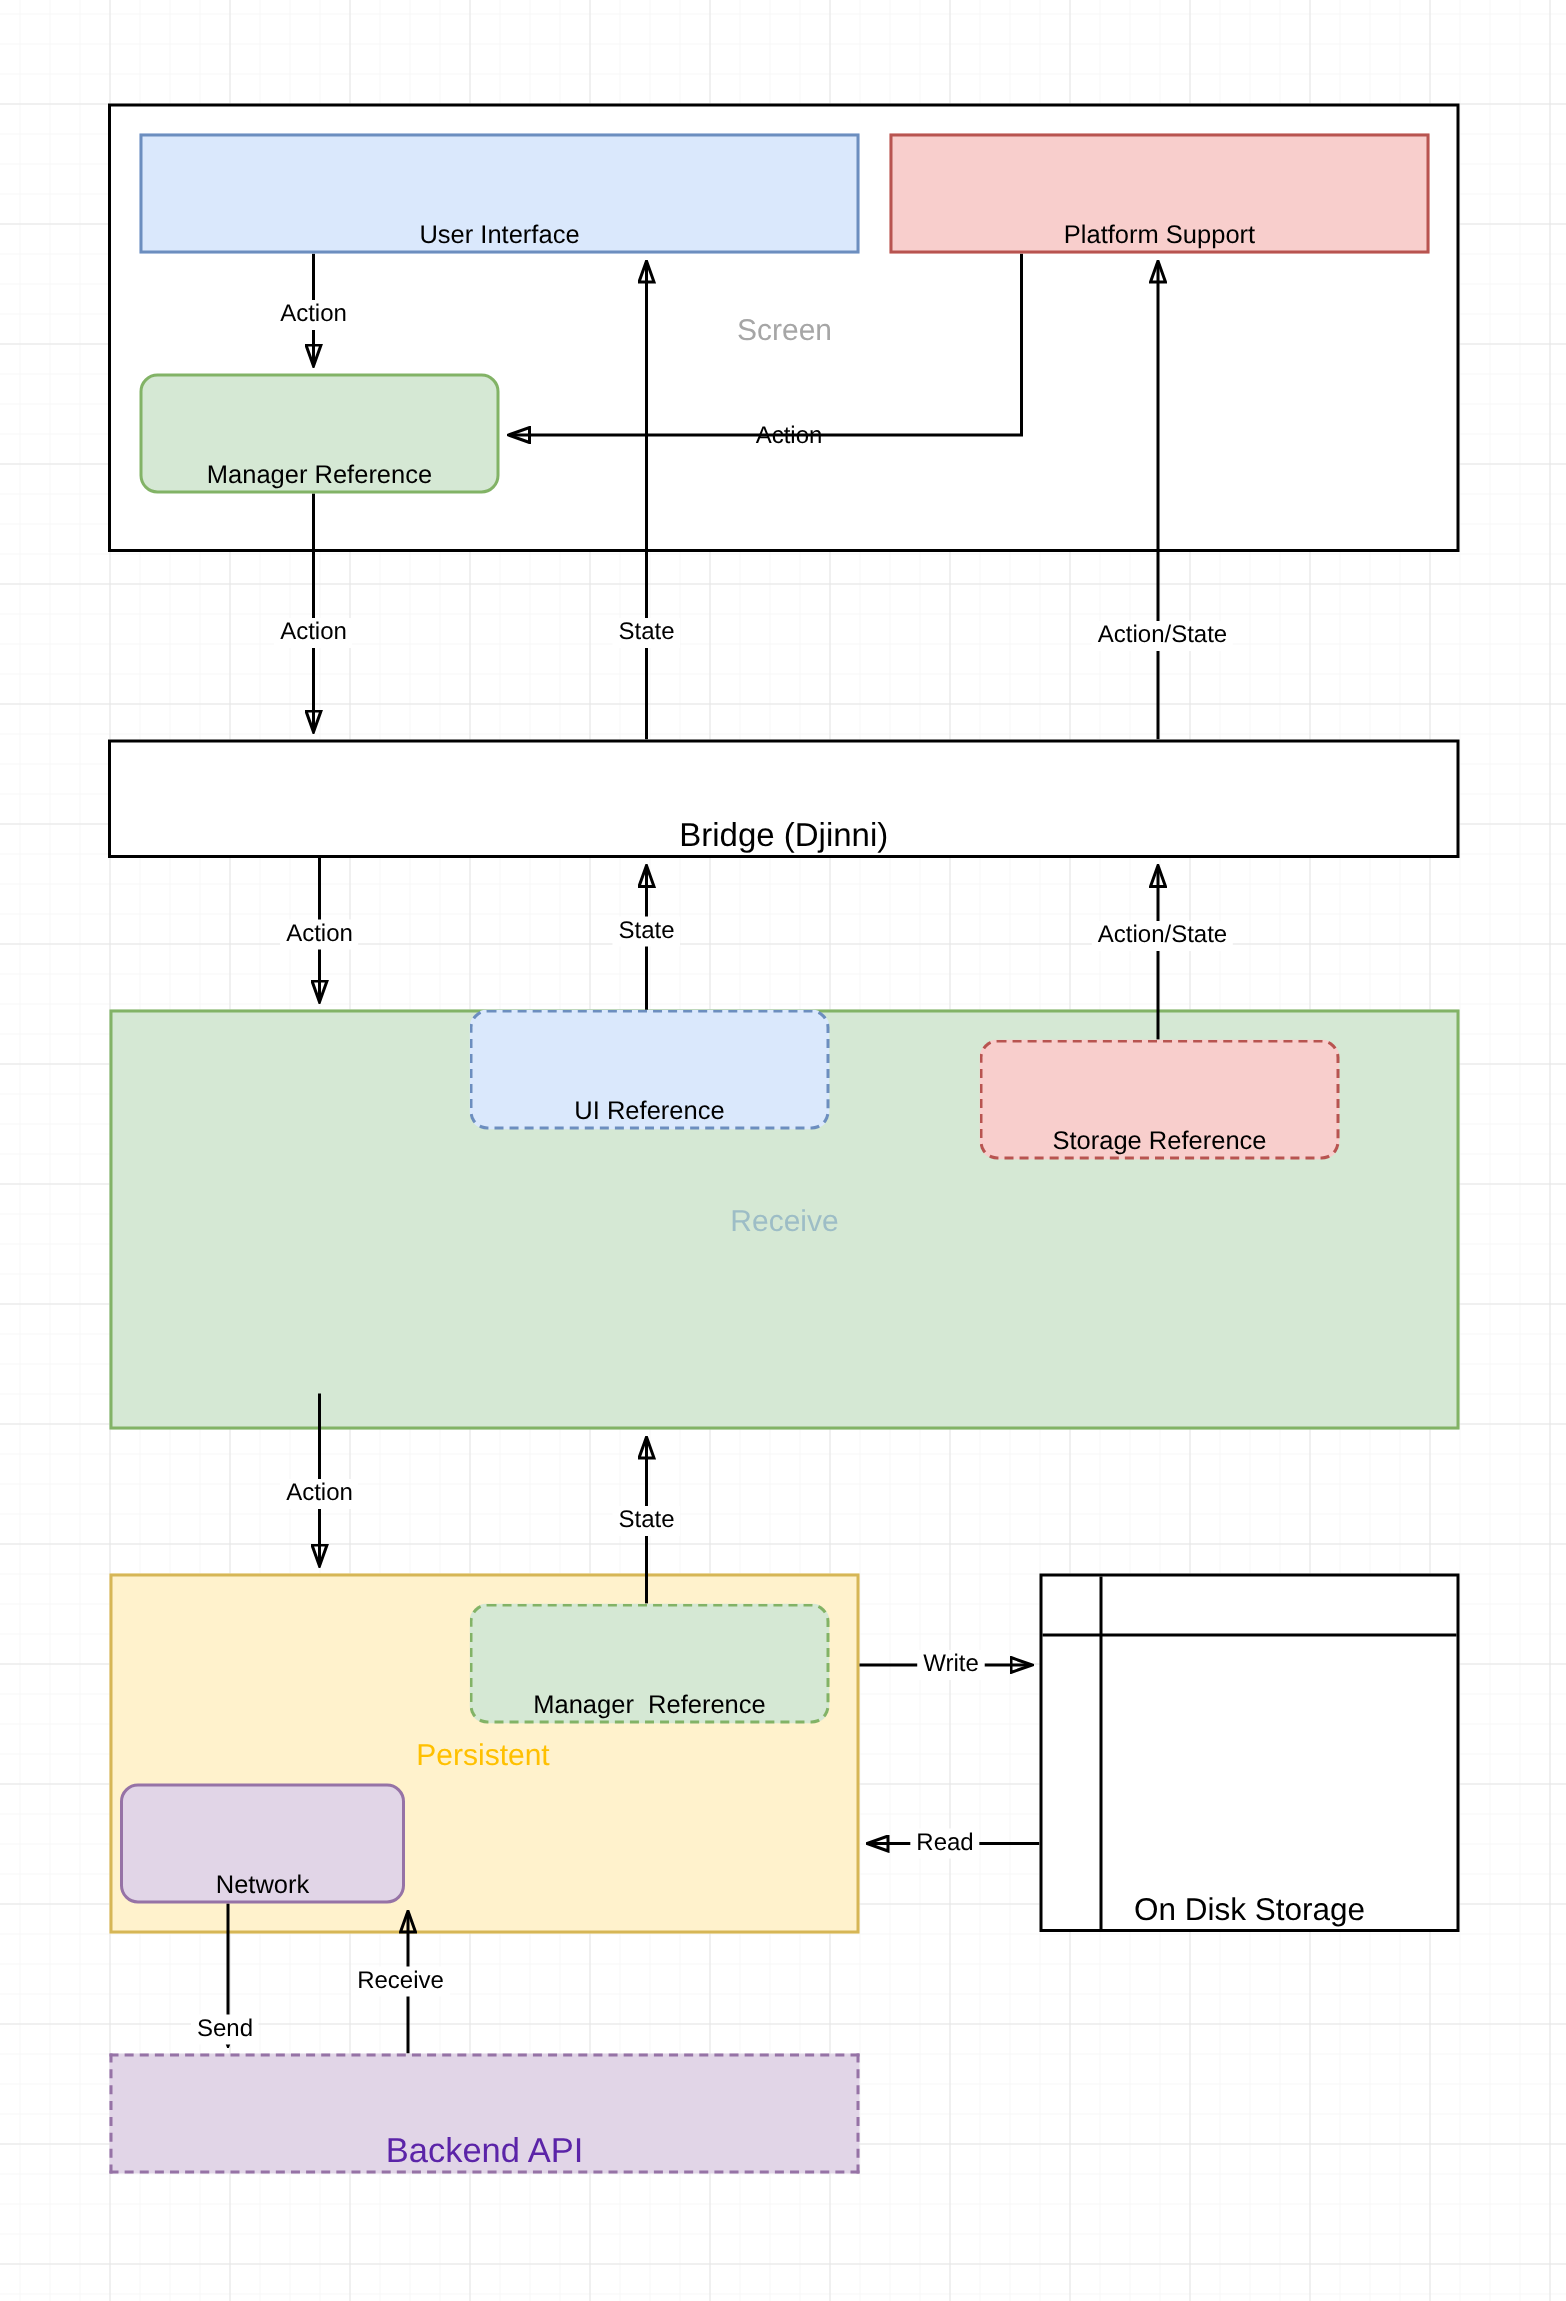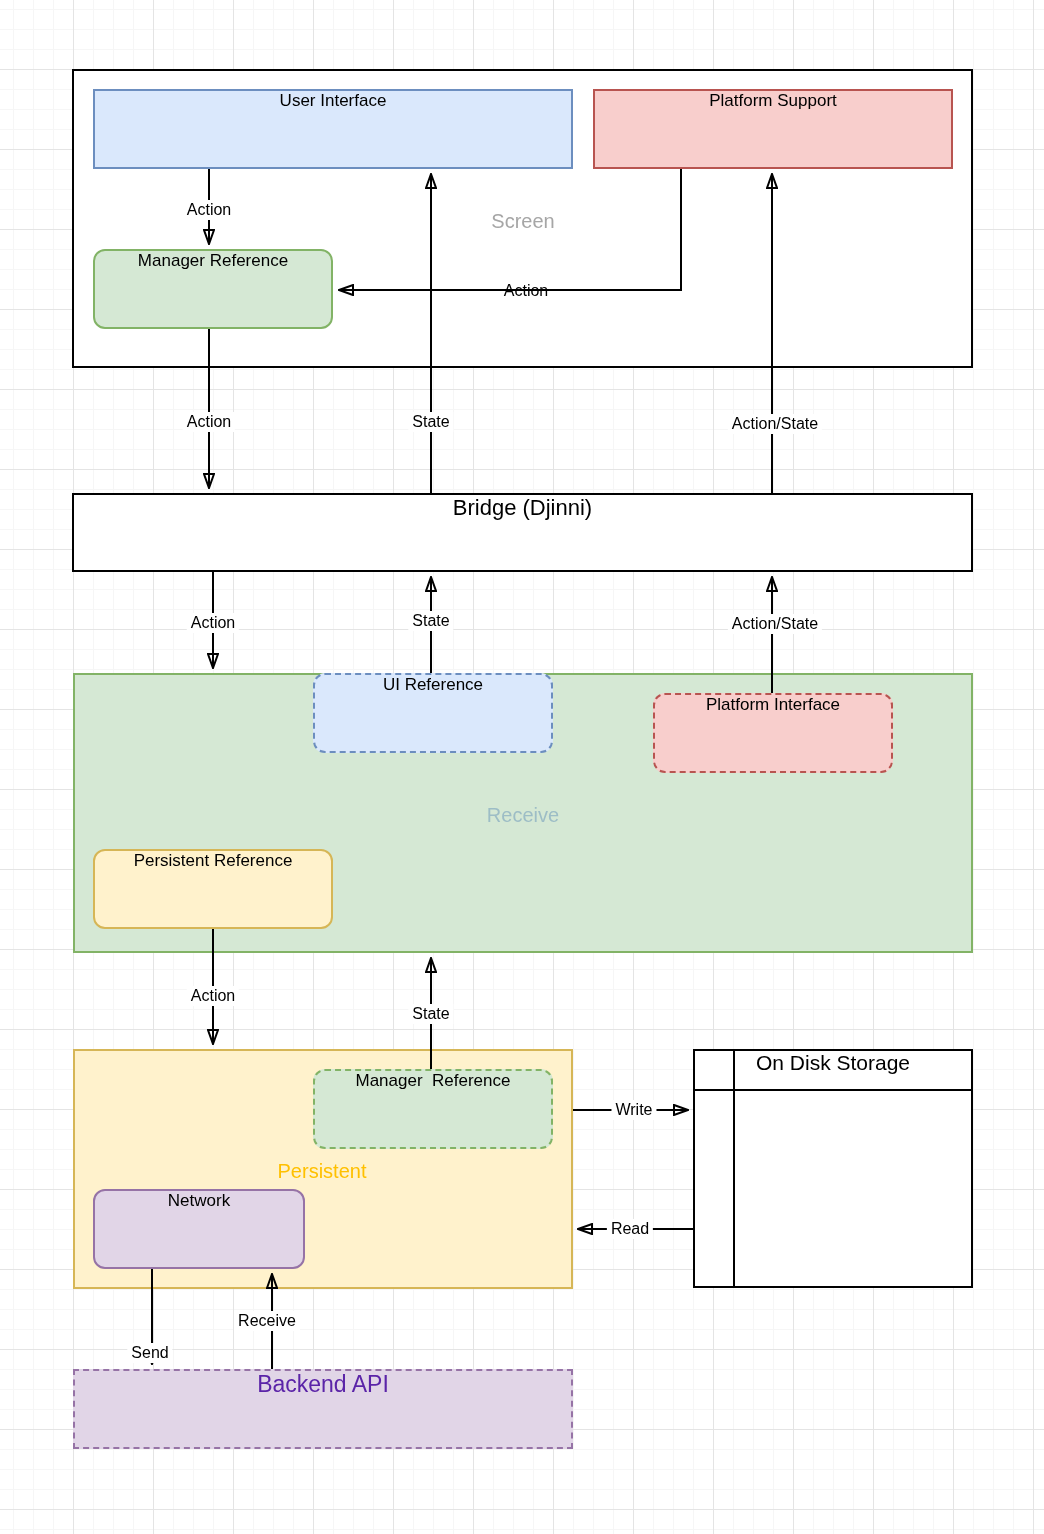--- a/index.html
+++ b/index.html
@@ -11,21 +11,21 @@
       linear-gradient(90deg, #e4e4e4 1px, transparent 1px),
       linear-gradient(180deg, #e4e4e4 1px, transparent 1px),
       linear-gradient(90deg, #f6f6f6 1px, transparent 1px),
       linear-gradient(180deg, #f6f6f6 1px, transparent 1px);
     background-size:80px 80px, 80px 80px, 20px 20px, 20px 20px;
     background-position:73px 0, 0 69px, 13px 0, 0 9px;
   }
 
   .box{
     position:absolute;box-sizing:border-box;
-    display:flex;align-items:flex-start;justify-content:center;
+    display:flex;align-items:flex-end;justify-content:center;
     font-size:17px;color:#000;text-align:center;white-space:pre-wrap;
   }
   .r{border-radius:12px;}
 
   
   .screen   {left:72px; top:69px;  width:901px;height:299px;border:2px solid #000;background:#fff;}
   .bridge   {left:72px; top:493px; width:901px;height:79px; border:2px solid #000;background:#fff;font-size:22px;}
   .manager  {left:73px; top:673px; width:900px;height:280px;border:2px solid #82b366;background:#d5e8d4;}
   .persistent{left:73px;top:1049px;width:500px;height:240px;border:2px solid #d6b656;background:#fff2cc;}
   .ondisk   {left:693px;top:1049px;width:280px;height:239px;border:2px solid #000;background:#fff;font-size:21px;}
@@ -35,21 +35,21 @@
   .ondisk .hline{position:absolute;left:0;top:38px;width:100%;height:2px;background:#000;}
 
   
   .ui        {left:93px; top:89px;  width:480px;height:80px;border:2px solid #6c8ebf;background:#dae8fc;}
   .ps        {left:593px;top:89px;  width:360px;height:80px;border:2px solid #b85450;background:#f8cecc;}
   .mr1       {left:93px; top:249px; width:240px;height:80px;border:2px solid #82b366;background:#d5e8d4;}
   .uiref     {left:313px;top:673px; width:240px;height:80px;border:2px dashed #6c8ebf;background:#dae8fc;}
   .pltref    {left:653px;top:693px; width:240px;height:80px;border:2px dashed #b85450;background:#f8cecc;}
   .persref   {left:93px; top:849px; width:240px;height:80px;border:2px solid #d6b656;background:#fff2cc;}
   .mr2       {left:313px;top:1069px;width:240px;height:80px;border:2px dashed #82b366;background:#d5e8d4;}
-  .network   {left:93px; top:1189px;width:212px;height:80px;border:2px solid #9673a6;background:#e1d5e7;}
+  .network   {left:80px; top:1189px;width:190px;height:80px;border:2px solid #9673a6;background:#e1d5e7;}
 
   
   .zone-label{position:absolute;transform:translate(-50%,-50%);font-size:20px;white-space:nowrap;}
   .screen-label    {left:523px;top:221px; color:#a6a6a6;}
   .manager-label   {left:523px;top:815px; color:#9dbdc6;}
   .persistent-label{left:322px;top:1171px;color:#ffc000;}
 
   
   .edge-label{
     position:absolute;transform:translate(-50%,-50%);
@@ -124,24 +124,21 @@
   <div class="box ps">
     <span>Platform Support</span>
   </div>
   <div class="box mr1 r">
     <span>Manager Reference</span>
   </div>
   <div class="box uiref r">
     <span>UI Reference</span>
   </div>
   <div class="box pltref r">
-    <span>Platform Interface</span>
-  </div>
-  <div class="box persref r">
-    <span>Persistent Reference</span>
+    <span>Storage Reference</span>
   </div>
   <div class="box mr2 r">
     <span>Manager  Reference</span>
   </div>
   <div class="box network r">
     <span>Network</span>
   </div>
 
   <div class="zone-label screen-label">Screen</div>
   <div class="zone-label manager-label">Receive</div>

